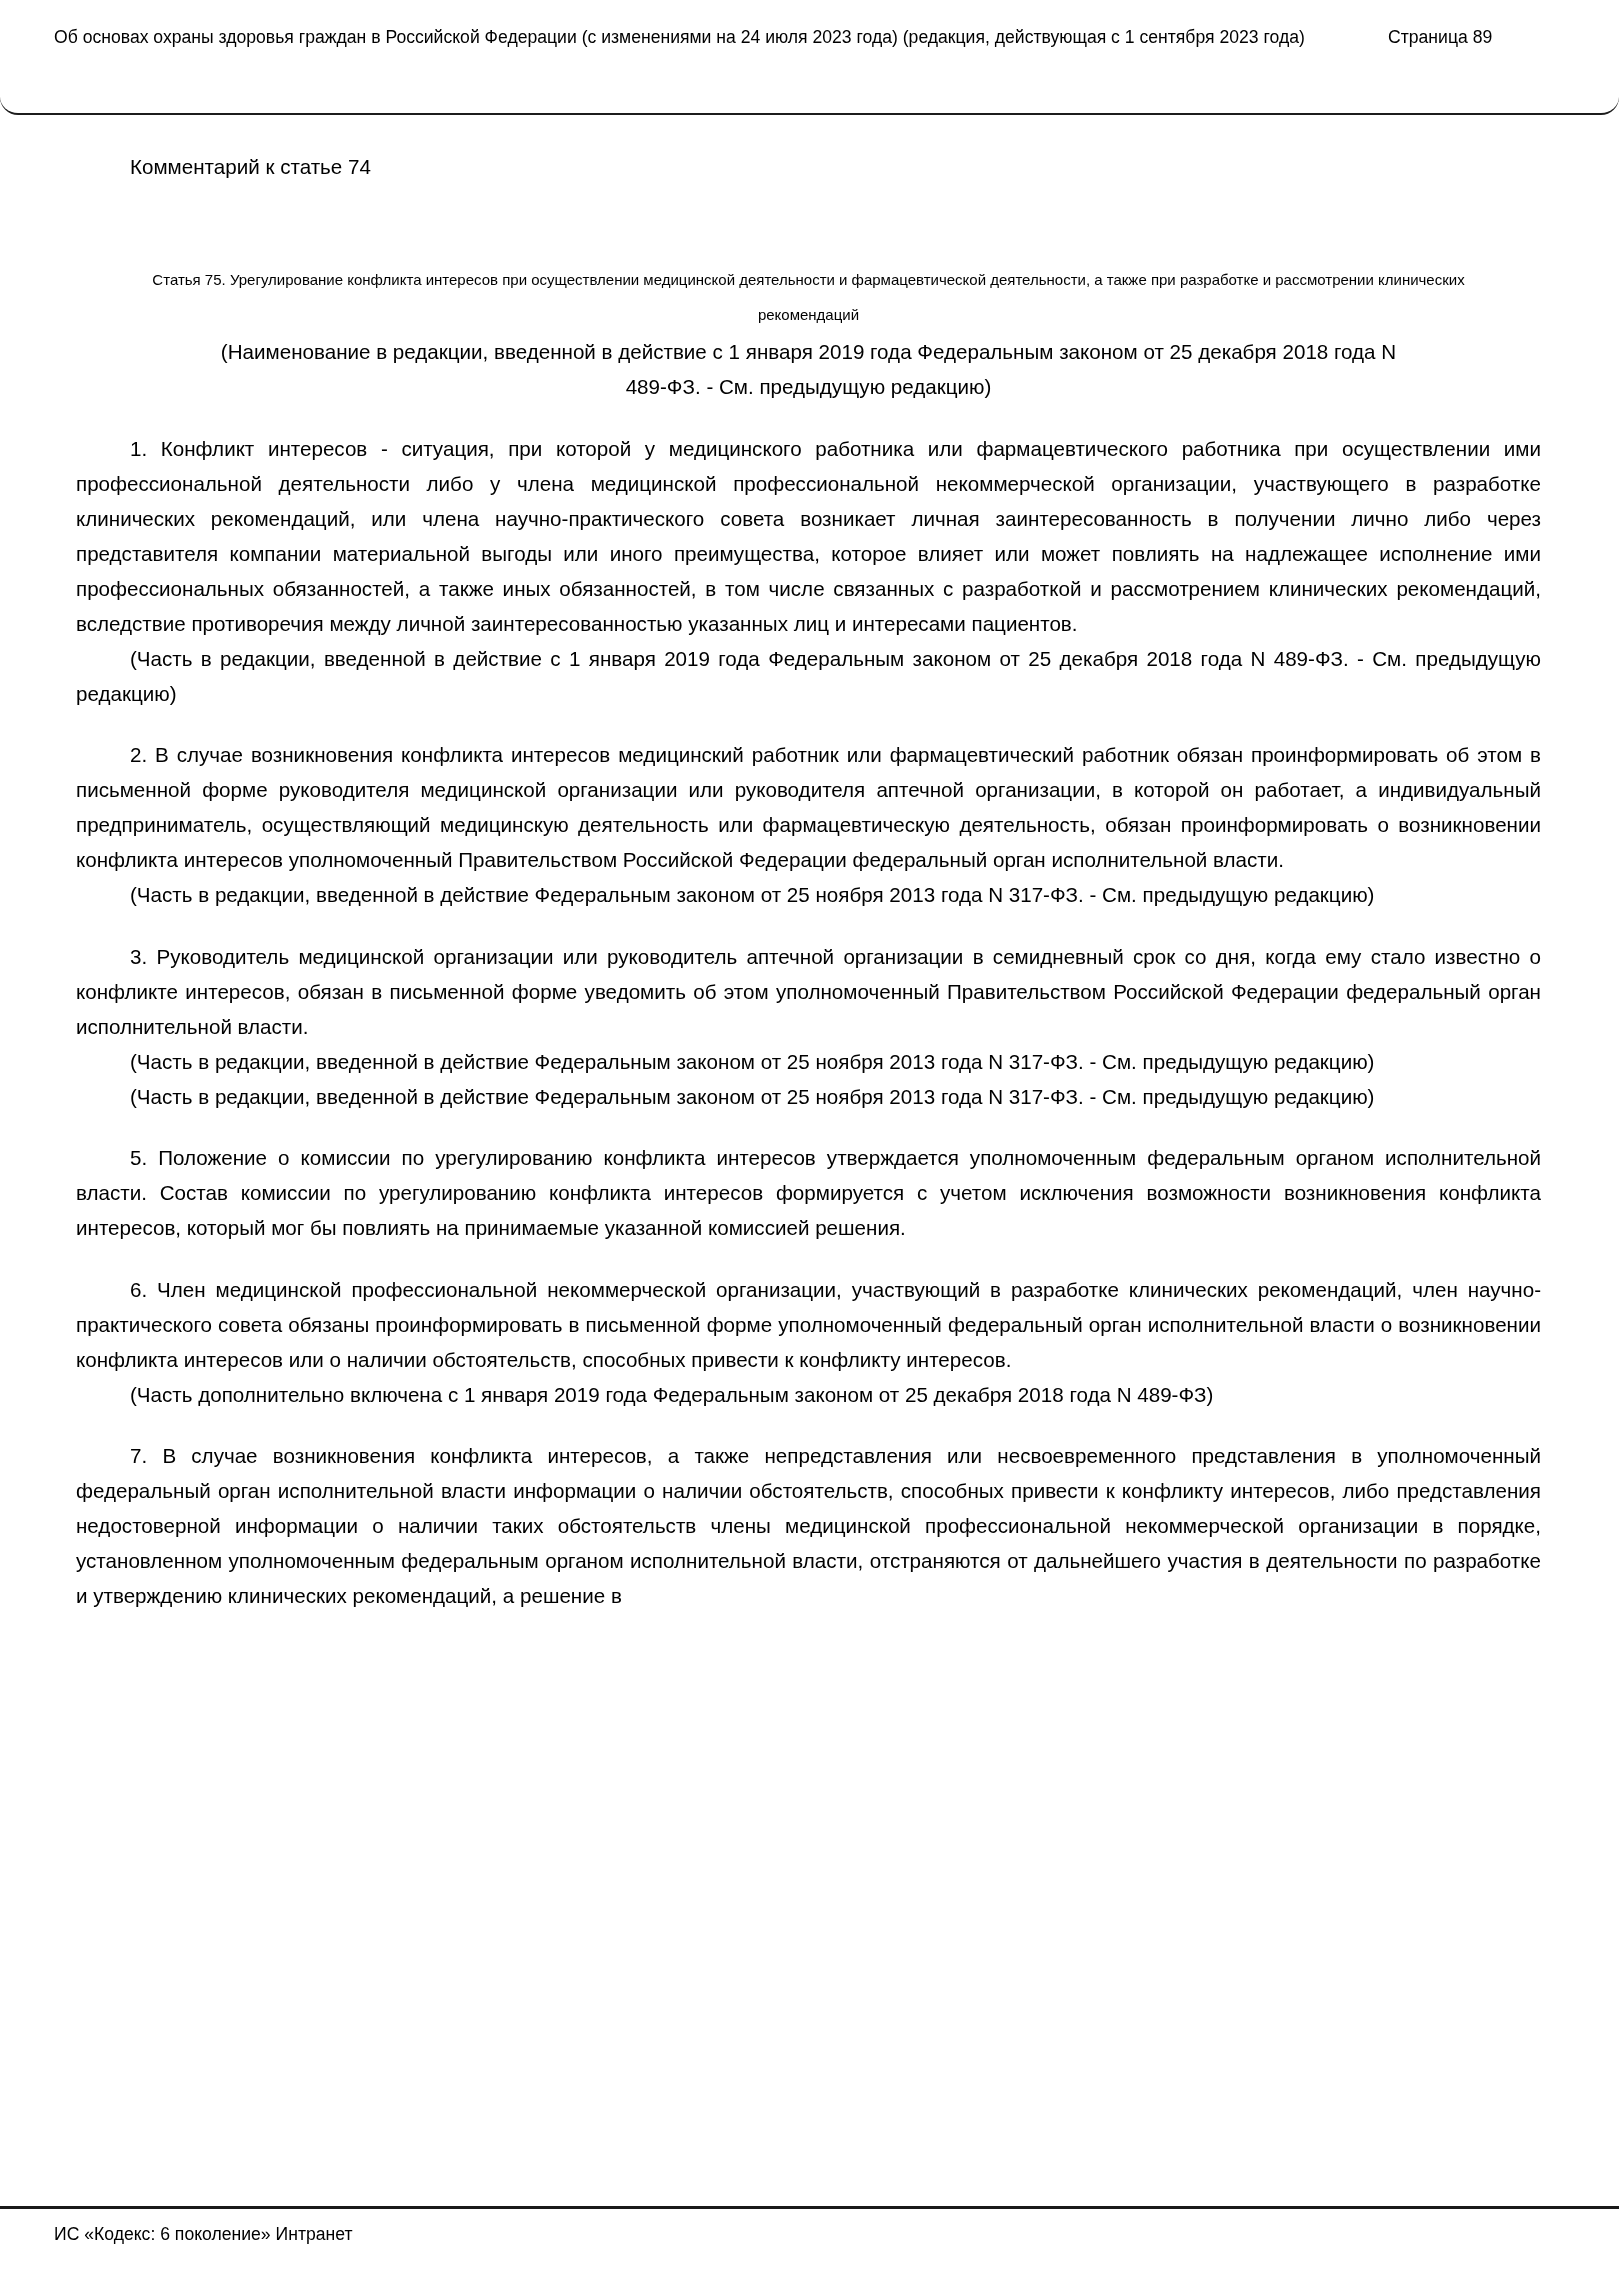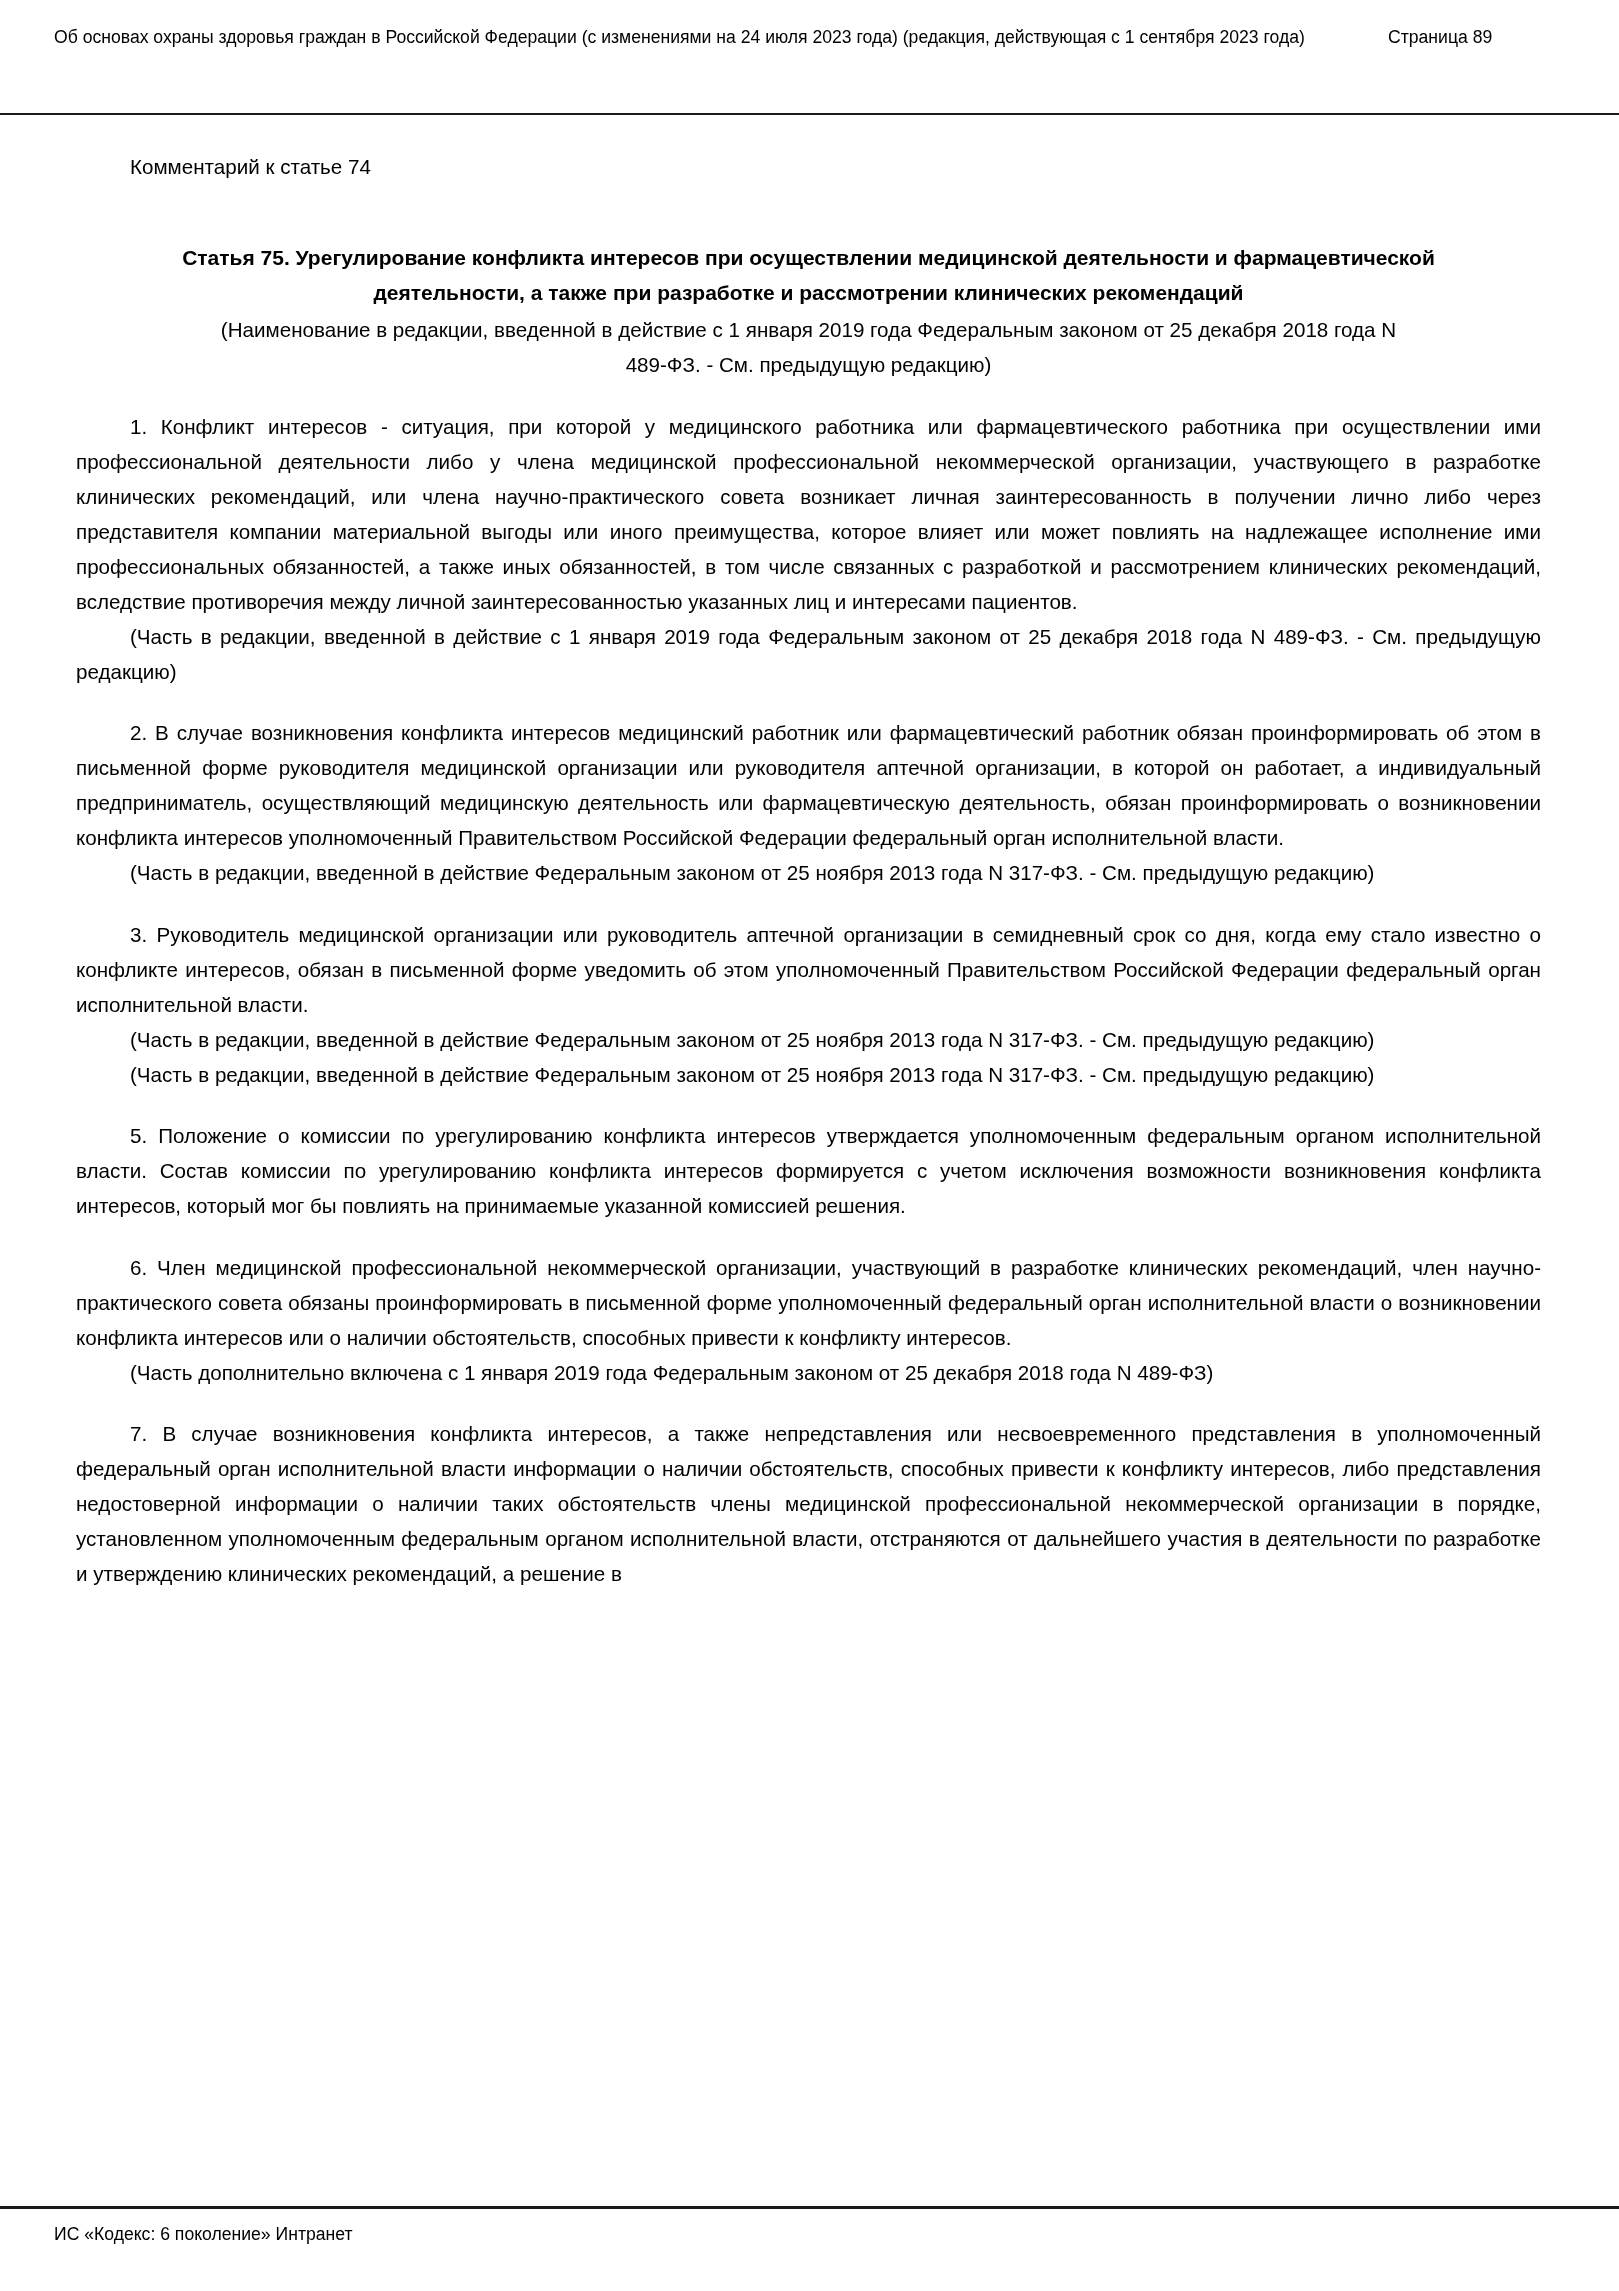--- a/index.html
+++ b/index.html
@@ -16,20 +16,21 @@
     background: #ffffff;
   }
 
   
   .doc-header {
     padding: 25.5px 43px 0 54px;
     height: 115px;
     border-bottom: 2.9px solid #1c1c1c;
     font-size: 17.6px;
     line-height: 23.5px;
+    border-radius: 18px;
   }
   .doc-header-row {
     display: flex;
     align-items: flex-start;
   }
   .doc-title {
     width: 1318px;
     font-style: normal;
   }
   .doc-page {
@@ -49,24 +50,24 @@
     padding: 0 78px 0 76px;
     font-size: 20.6px;
     line-height: 35px;
   }
   .comment-line {
     margin-top: 45px;
     text-indent: 54px;
     text-align: left;
   }
   .article-title {
-    margin: 56px auto 0 auto;
+    margin: 78px auto 0 auto;
     max-width: 1313px;
-    font-size: 21px;
-    font-weight: bold;
+    font-size: 15px;
+    font-weight: normal;
     text-align: center;
     line-height: 35px;
   }
   .article-note {
     margin: 2px auto 0 auto;
     max-width: 1206px;
     text-align: center;
   }
   .para {
     margin-top: 26.5px;

